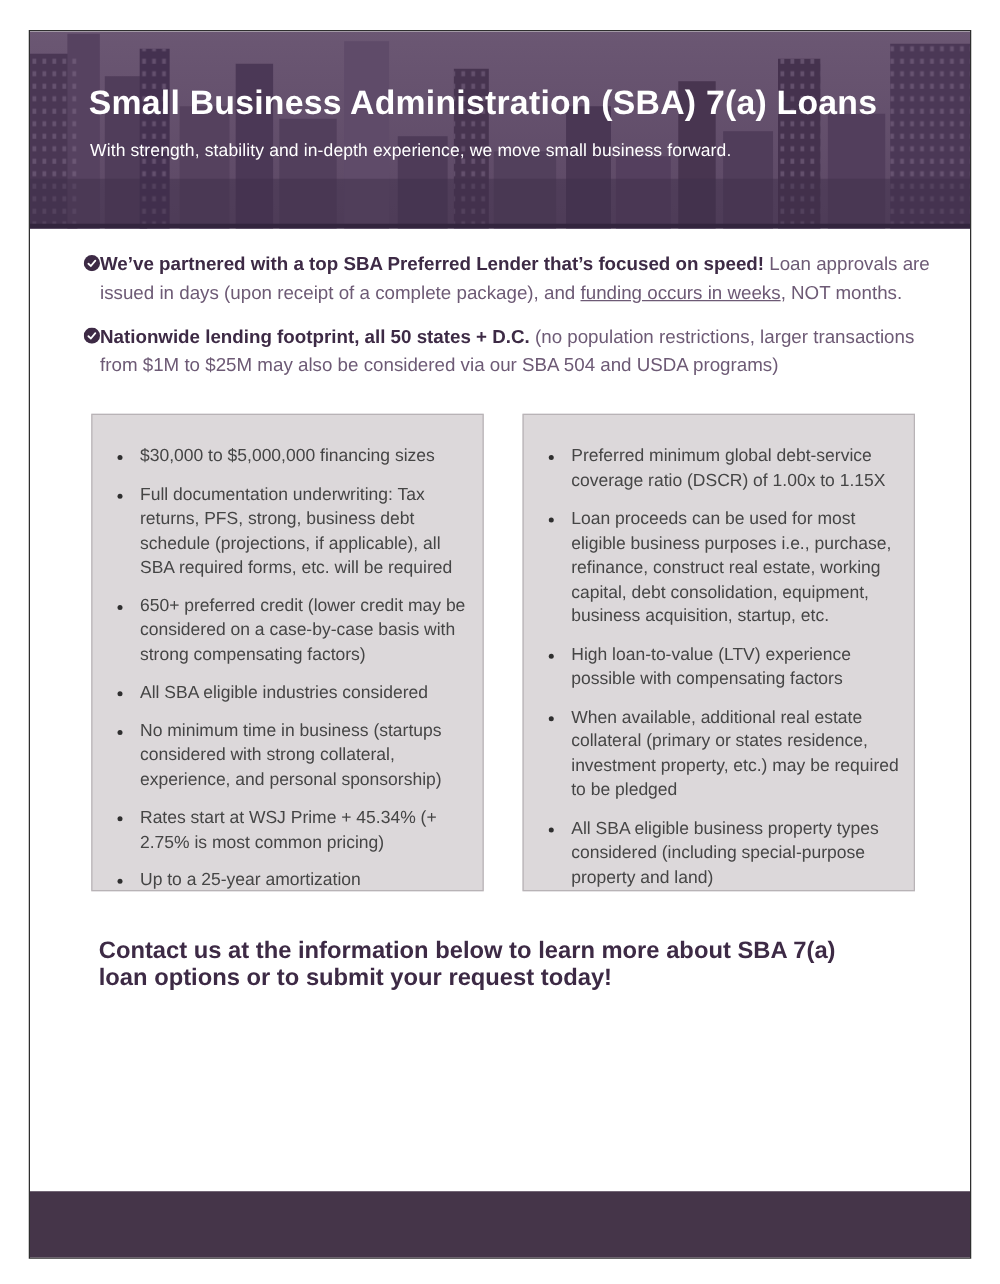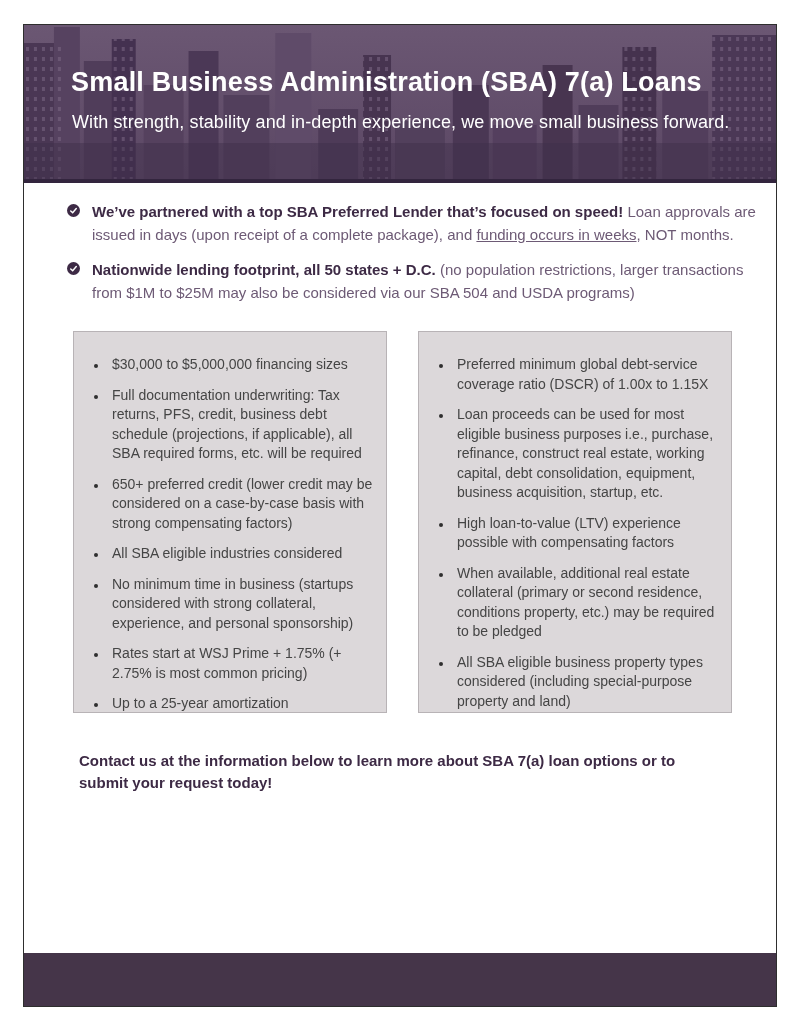--- a/index.html
+++ b/index.html
@@ -29,47 +29,47 @@
     display:flex;flex-direction:column;
   }
   
   .banner{position:relative;flex:none;height:158px;overflow:hidden;}
   .skyline{position:absolute;left:0;top:0;width:100%;height:100%;display:block;}
   .banner-text{position:relative;padding:42px 16px 0 47px;color:var(--banner-text);}
   .banner-text h1{
     margin:0;font-size:27px;font-weight:bold;letter-spacing:.2px;white-space:nowrap;
   }
   .banner-text p{
-    margin:14px 0 0 1px;font-size:18px;font-weight:400;letter-spacing:.1px;white-space:nowrap;
+    margin:14px 0 0 1px;font-size:14px;font-weight:400;letter-spacing:.1px;white-space:nowrap;
   }
   
   .intro{margin:17px 20px 0 43px;flex:none;}
   .intro-item{
-    display:flex;align-items:flex-start;gap:12px;margin-bottom:12px;
+    display:flex;align-items:flex-start;margin-bottom:12px;
     font-size:15px;line-height:23px;color:var(--body-purple);
   }
   .intro-item strong{color:var(--brand-dark);}
   .check-icon{flex:none;margin-top:4px;width:13px;height:13px;}
   .underline{text-decoration:underline;}
   
   .boxes{display:flex;gap:31px;margin:15px 0 0 49px;flex:none;}
   .box{
     width:314px;height:382px;background:var(--box-bg);
     border:1px solid var(--box-border);padding:23px 12px 0 17px;
   }
   .box ul{margin:0;padding-left:17px;list-style:disc;}
   .box li{
     font-size:14px;line-height:19.5px;color:var(--box-text);
     margin-bottom:11px;padding-left:4px;
   }
   .box li::marker{color:#2f2f2f;font-size:12px;}
   
   .contact{
     margin:37px 70px 0 55px;flex:none;
-    font-size:15px;line-height:22px;font-weight:bold;color:var(--brand-dark);
+    font-size:19px;line-height:22px;font-weight:bold;color:var(--brand-dark);
   }
   
   .footer{
     margin-top:auto;flex:none;height:53px;background:var(--footer-bg);
     color:var(--footer-text);font-size:10.5px;line-height:17px;
     padding:10px 8px 0 56px;letter-spacing:-.05px;
   }
   .footer p{margin:0;}
 </style>
 </head>
@@ -136,34 +136,34 @@
           <path d="M4.6 8.6 L7 10.8 L11.4 5.6" stroke="#ffffff" stroke-width="1.8" fill="none" stroke-linecap="round"></path>
         </svg>
         <p style="margin:0"><strong>Nationwide lending footprint, all 50 states + D.C.</strong><span> (no population restrictions, larger transactions from $1M to $25M may also be considered via our SBA 504 and USDA programs)</span></p>
       </div>
     </section>
 
     <section class="boxes">
       <div class="box">
         <ul>
           <li>$30,000 to $5,000,000 financing sizes</li>
-          <li>Full documentation underwriting: Tax returns, PFS, credit, business debt schedule (projections, if applicable), all SBA required forms, etc. will be required</li>
+          <li>Full documentation underwriting: Tax returns, PFS, strong, business debt schedule (projections, if applicable), all SBA required forms, etc. will be required</li>
           <li>650+ preferred credit (lower credit may be considered on a case-by-case basis with strong compensating factors)</li>
           <li>All SBA eligible industries considered</li>
           <li>No minimum time in business (startups considered with strong collateral, experience, and personal sponsorship)</li>
-          <li>Rates start at WSJ Prime + 1.75% (+ 2.75% is most common pricing)</li>
+          <li>Rates start at WSJ Prime + 45.34% (+ 2.75% is most common pricing)</li>
           <li>Up to a 25-year amortization</li>
         </ul>
       </div>
       <div class="box">
         <ul>
           <li>Preferred minimum global debt-service coverage ratio (DSCR) of 1.00x to 1.15X</li>
           <li>Loan proceeds can be used for most eligible business purposes i.e., purchase, refinance, construct real estate, working capital, debt consolidation, equipment, business acquisition, startup, etc.</li>
           <li>High loan-to-value (LTV) experience possible with compensating factors</li>
-          <li>When available, additional real estate collateral (primary or second residence, conditions property, etc.) may be required to be pledged</li>
+          <li>When available, additional real estate collateral (primary or states residence, investment property, etc.) may be required to be pledged</li>
           <li>All SBA eligible business property types considered (including special-purpose property and land)</li>
         </ul>
       </div>
     </section>
 
     <p class="contact">Contact us at the information below to learn more about SBA 7(a) loan options or to submit your request today!</p>
 
     <footer class="footer">
     </footer>
 

